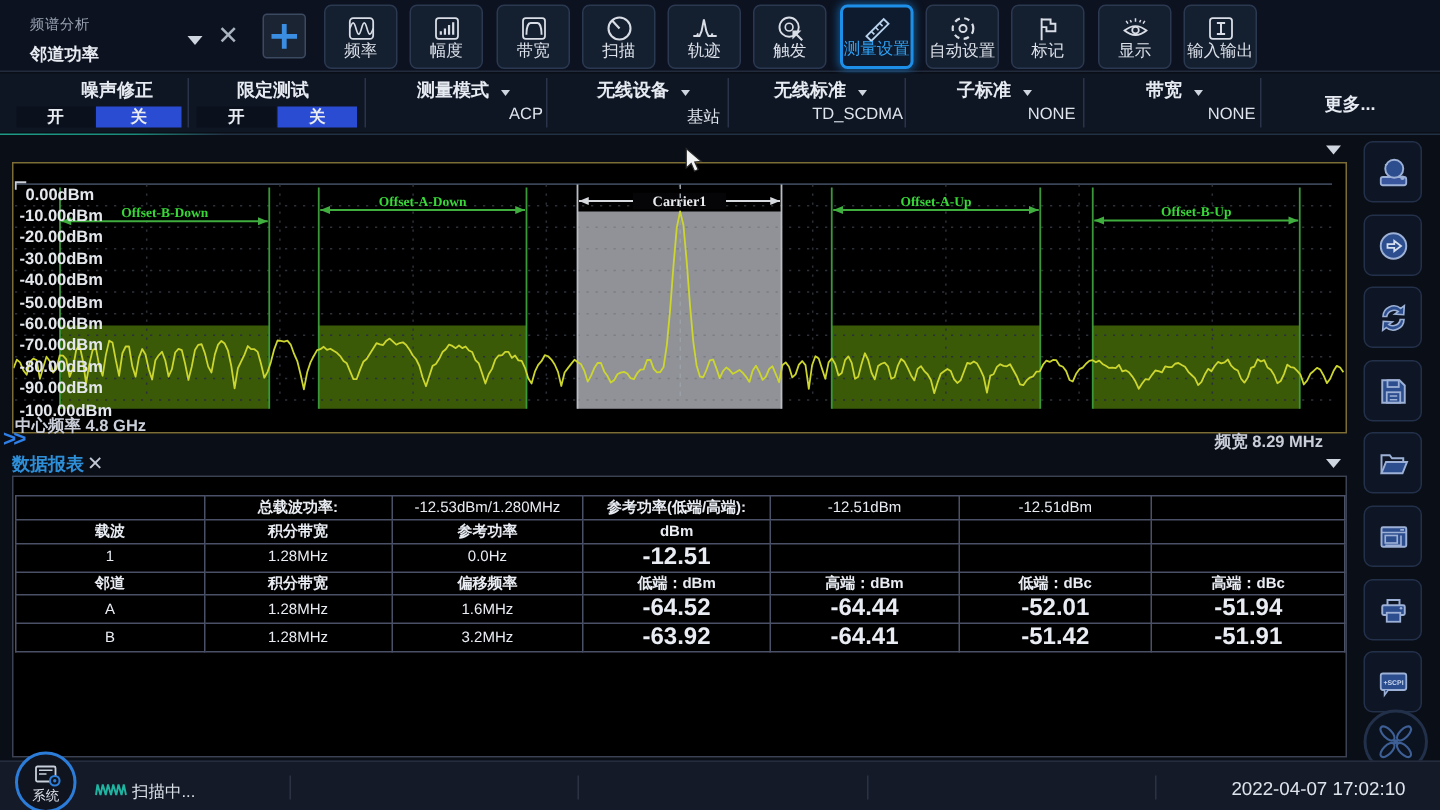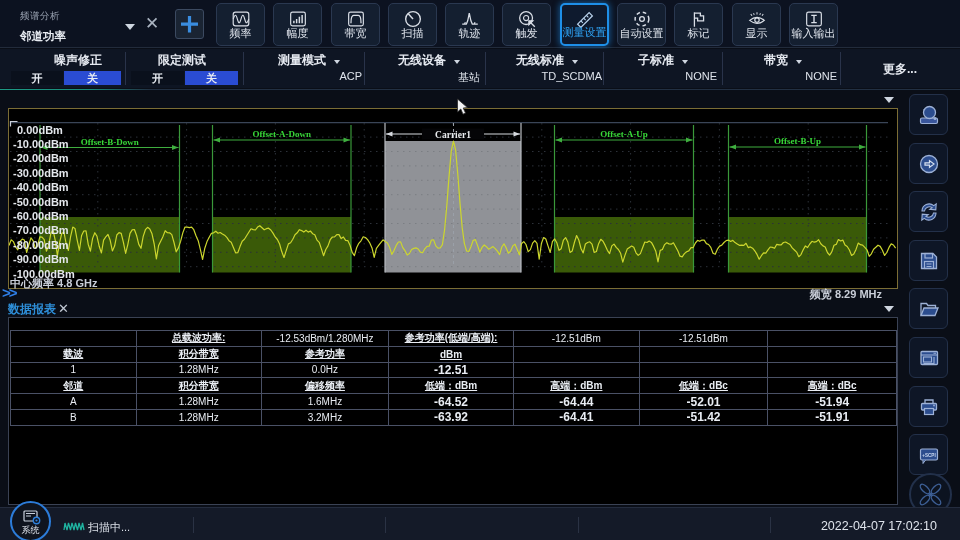--- a/index.html
+++ b/index.html
@@ -54,22 +54,22 @@
 
 
 #datahdr { position:absolute; left:0; top:300px; width:902px; height:17px; }
 #datahdr .t { position:absolute; left:8px; top:1px; font-size:12px; font-weight:bold; color:#2e8fd9; }
 #datahdr .x { position:absolute; left:58px; top:1px; font-size:13px; color:#c2c9d4; }
 #datapanel { position:absolute; left:8px; top:317px; width:890px; height:188px;
   border:1px solid #3a4254; background:#000; }
 table#rpt { position:absolute; left:1px; top:12px; border-collapse:collapse; table-layout:fixed; border:1px solid #8a92a4; }
 table#rpt td { border:1px solid #4a5166; color:#e9edf3; font-size:10px; text-align:center;
   height:15.8px; padding:0; white-space:nowrap; overflow:hidden; }
-table#rpt td.num { font-size:12px; font-weight:bold;margin-top:35px; }
-table#rpt td.hd { font-weight:bold;text-decoration:underline; }
+table#rpt td.num { font-size:16px; font-weight:bold;margin-top:35px; }
+table#rpt td.hd { font-weight:bold; }
 
 
 .rbtn { position:absolute; left:909px; width:39px; height:41px; background:#0e1626;
   border:1px solid #233049; border-radius:6px; }
 .rbtn svg { position:absolute; left:50%; top:50%; margin:-12px 0 0 -12px; }
 #flower { position:absolute; left:909px; top:473px; width:43px; height:43px; border-radius:50%;
   background:#0c1320; border:2px solid #22304a; }
 
 
 #botbar { position:absolute; left:0; top:507px; width:960px; height:33px; background:#141a28;

